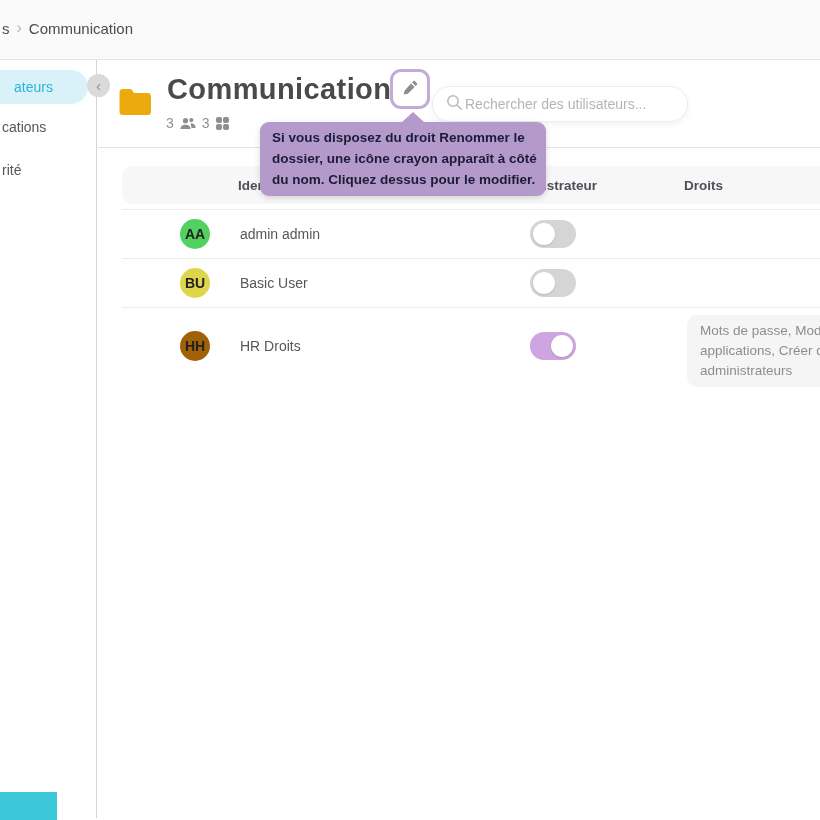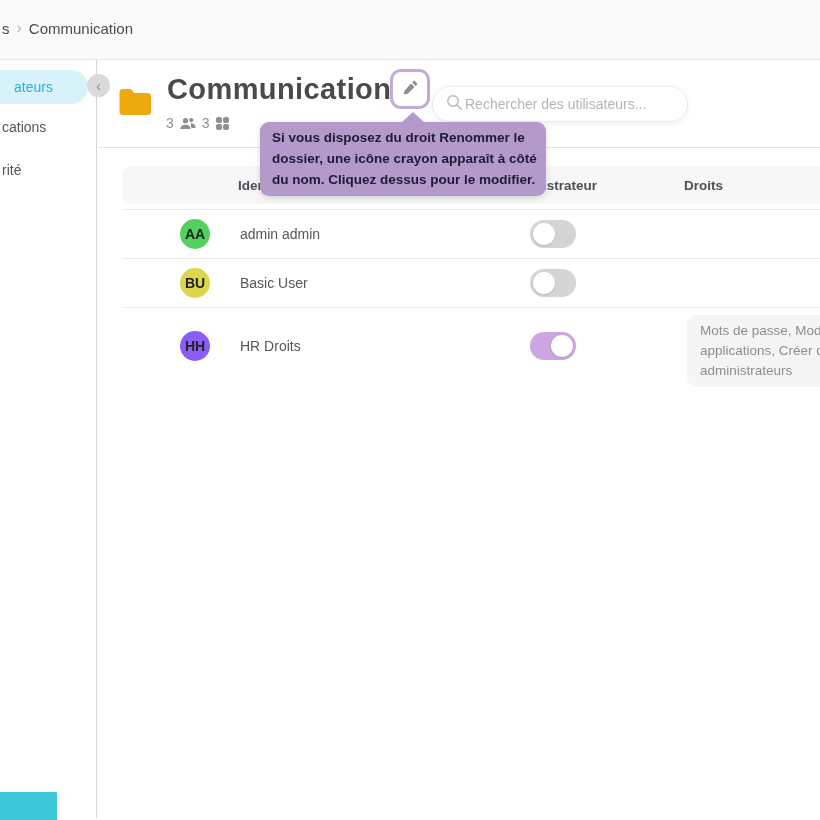--- a/index.html
+++ b/index.html
@@ -114,21 +114,21 @@
   .trow.h77 { height: 77px; }
 
   .avatar {
     position: absolute; left: 38px; top: 50%; transform: translateY(-50%);
     width: 30px; height: 30px; border-radius: 50%;
     display: flex; align-items: center; justify-content: center;
     font-size: 14px; font-weight: bold; color: #222; margin-left: 20px;
   }
   .avatar.green  { background: #52d160; }
   .avatar.yellow { background: #ddd64d; }
-  .avatar.orange { background: #8b5cf6; }
+  .avatar.orange { background: #a16207; }
 
   .uname {
     position: absolute; left: 118px; top: 50%; transform: translateY(-50%);
     font-size: 14px; color: #575757; white-space: nowrap;
   }
 
   .toggle {
     position: absolute; left: 408px; top: 50%; transform: translateY(-50%);
     width: 46px; height: 28px; border-radius: 14px; cursor: pointer;
   }

